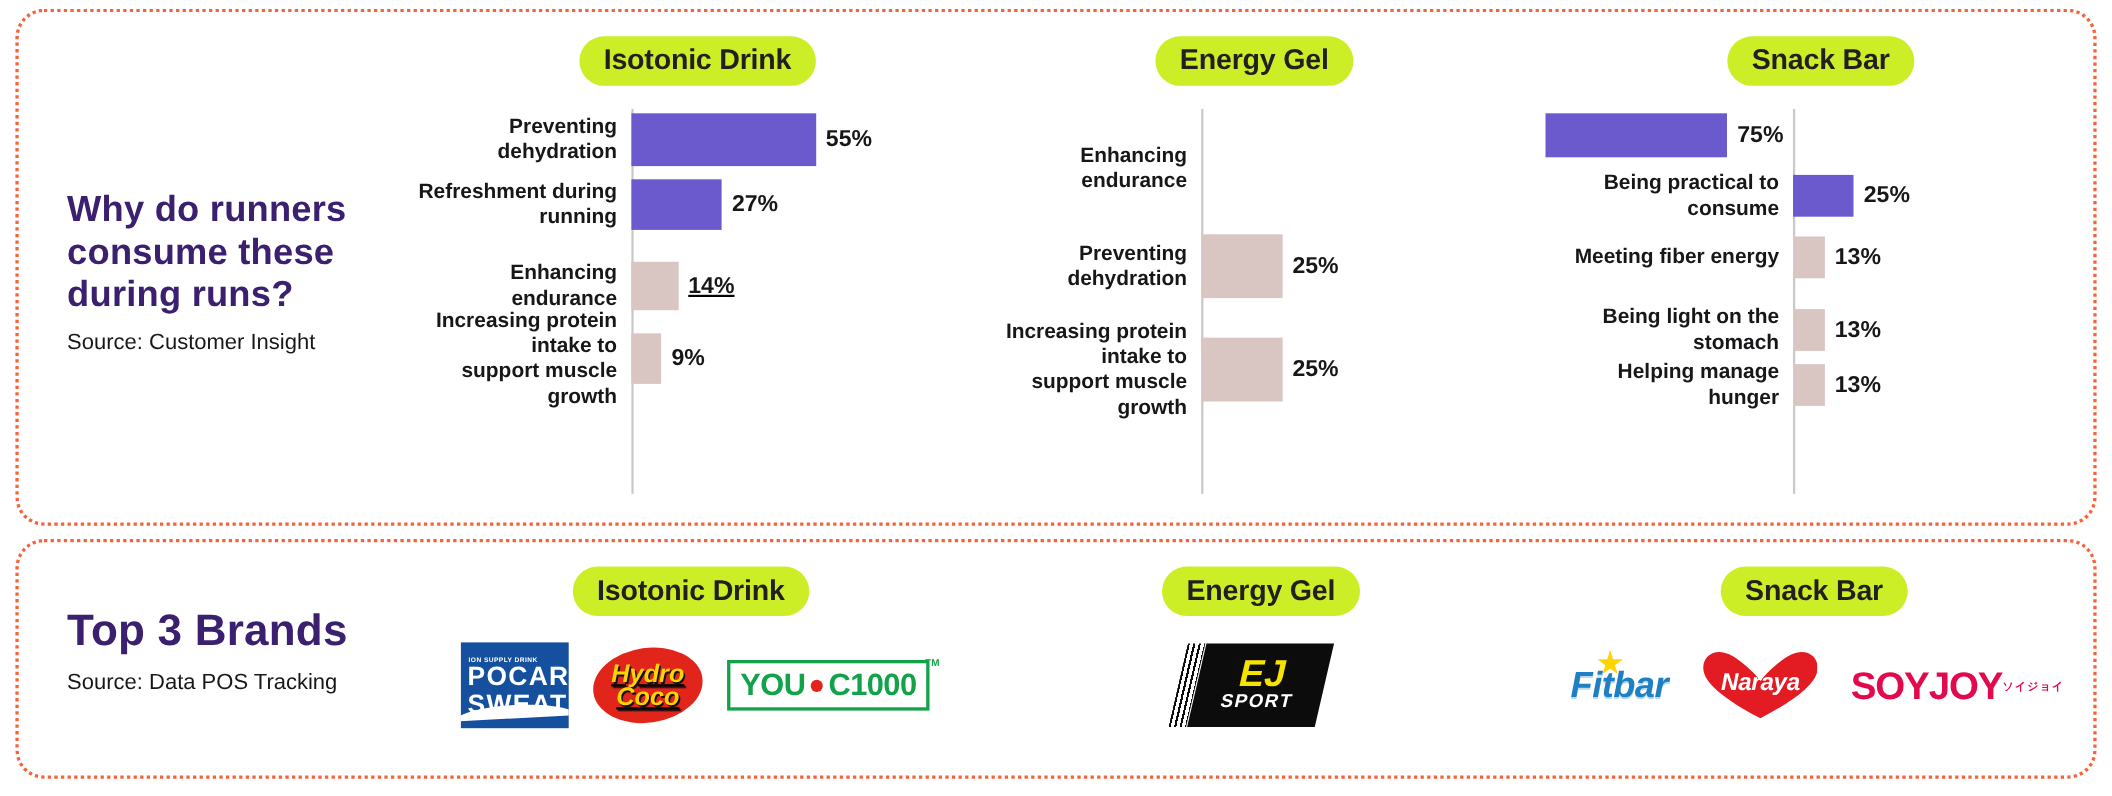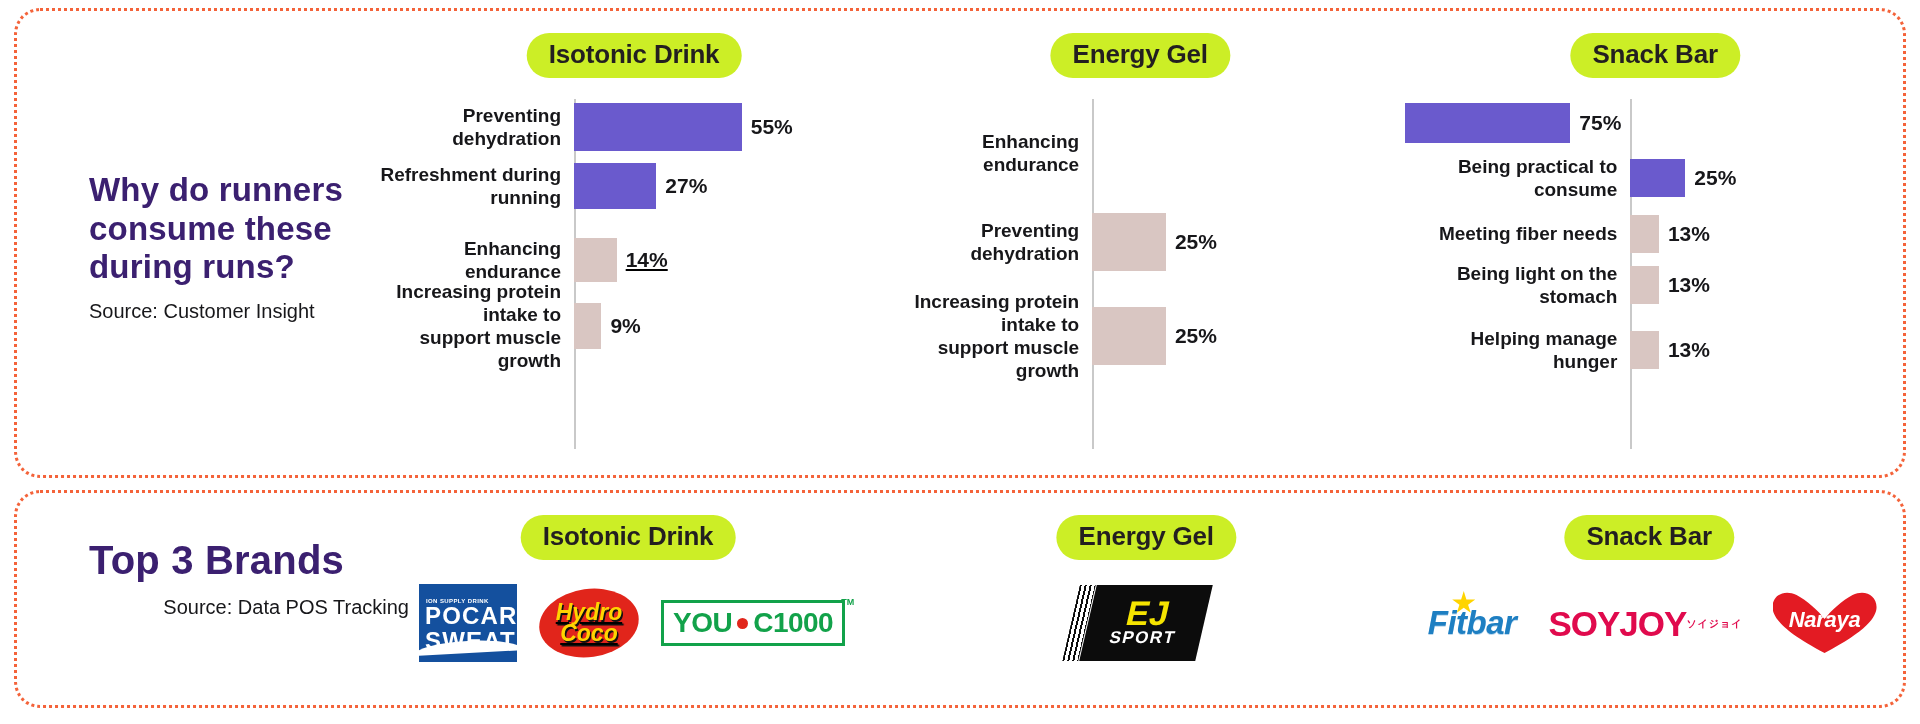--- a/index.html
+++ b/index.html
@@ -15,39 +15,39 @@
   .panel {
     position: relative;
     border: 3px dotted #F4633A;
     border-radius: 26px;
     background: #ffffff;
   }
   #panel-insight { height: 470px; margin-bottom: 12px; }
   #panel-brands  { height: 218px; }
 
   
-  .left-block { position: absolute; left: 44px; top: 0; width: 320px; margin-left: 28px; }
+  .left-block { position: absolute; left: 44px; top: 0; width: 320px; }
   #panel-insight .left-block { top: 160px; }
-  #panel-brands  .left-block { top: 45px; }
+  #panel-brands  .left-block { top: 58px; }
 
   .headline {
     color: #3B2070;
     font-weight: 700;
     font-size: 33px;
     line-height: 1.17;
     letter-spacing: 0.2px;
   }
   #brands-headline { font-size: 40px; line-height: 1.1; }
   .source {
     margin-top: 13px;
     color: #17171a;
     font-size: 20px;
     font-weight: 400;
   }
-  #brands-source { margin-top: 14px; text-align: right; }
+  #brands-source { margin-top: 14px; }
 
   
   .charts-row {
     position: absolute; left: 352px; right: 10px; top: 22px; bottom: 12px;
     display: flex;
   }
   .chart-col { position: relative; flex: 1 1 0; }
   #chart-col-0 { flex: 1.02 1 0; }
   #chart-col-1 { flex: 1.02 1 0; }
   #chart-col-2 { flex: 0.96 1 0; }
@@ -326,27 +326,27 @@
                 </div>
               </div>
               <div class="bar-row" style="top: 58px; height: 42px;">
                 <div class="cat-label" style="width: 225px;">Being practical to consume</div>
                 <div class="bar-wrap" style="height: 38px;">
                   <div class="bar" style="width: 55px; background: rgb(106, 90, 205);"></div>
                   <span class="val">25%</span>
                 </div>
               </div>
               <div class="bar-row" style="top: 114px; height: 42px;">
-                <div class="cat-label" style="width: 225px;">Meeting fiber needs</div>
+                <div class="cat-label" style="width: 225px;">Meeting fiber energy</div>
                 <div class="bar-wrap" style="height: 38px;">
                   <div class="bar" style="width: 28.6px; background: rgb(217, 198, 194);"></div>
                   <span class="val">13%</span>
                 </div>
               </div>
-              <div class="bar-row" style="top: 165px; height: 42px;">
+              <div class="bar-row" style="top: 180px; height: 42px;">
                 <div class="cat-label" style="width: 225px;">Being light on the stomach</div>
                 <div class="bar-wrap" style="height: 38px;">
                   <div class="bar" style="width: 28.6px; background: rgb(217, 198, 194);"></div>
                   <span class="val">13%</span>
                 </div>
               </div>
               <div class="bar-row" style="top: 230px; height: 42px;">
                 <div class="cat-label" style="width: 225px;">Helping manage hunger</div>
                 <div class="bar-wrap" style="height: 38px;">
                   <div class="bar" style="width: 28.6px; background: rgb(217, 198, 194);"></div>
@@ -411,29 +411,29 @@
 
       <div class="brand-col" id="brand-col-2">
         <div class="pill">Snack Bar</div>
         <div class="logos">
 
           <div class="logo logo-fitbar">
             <span class="fitbar-sun"></span>
             <span class="fitbar-txt">Fitbar</span>
           </div>
 
+          <div class="logo logo-naraya">
+            <span class="naraya-heart"></span>
+            <span class="naraya-txt">Naraya</span>
+          </div>
+
           <div class="logo logo-soyjoy">
             <div class="soyjoy-txt">SOYJOY</div>
             <div class="soyjoy-jp">ソイジョイ</div>
           </div>
 
-          <div class="logo logo-naraya">
-            <span class="naraya-heart"></span>
-            <span class="naraya-txt">Naraya</span>
-          </div>
-
         </div>
       </div>
 
     </div>
   </section>
 
 </div>
 
 </body></html>

